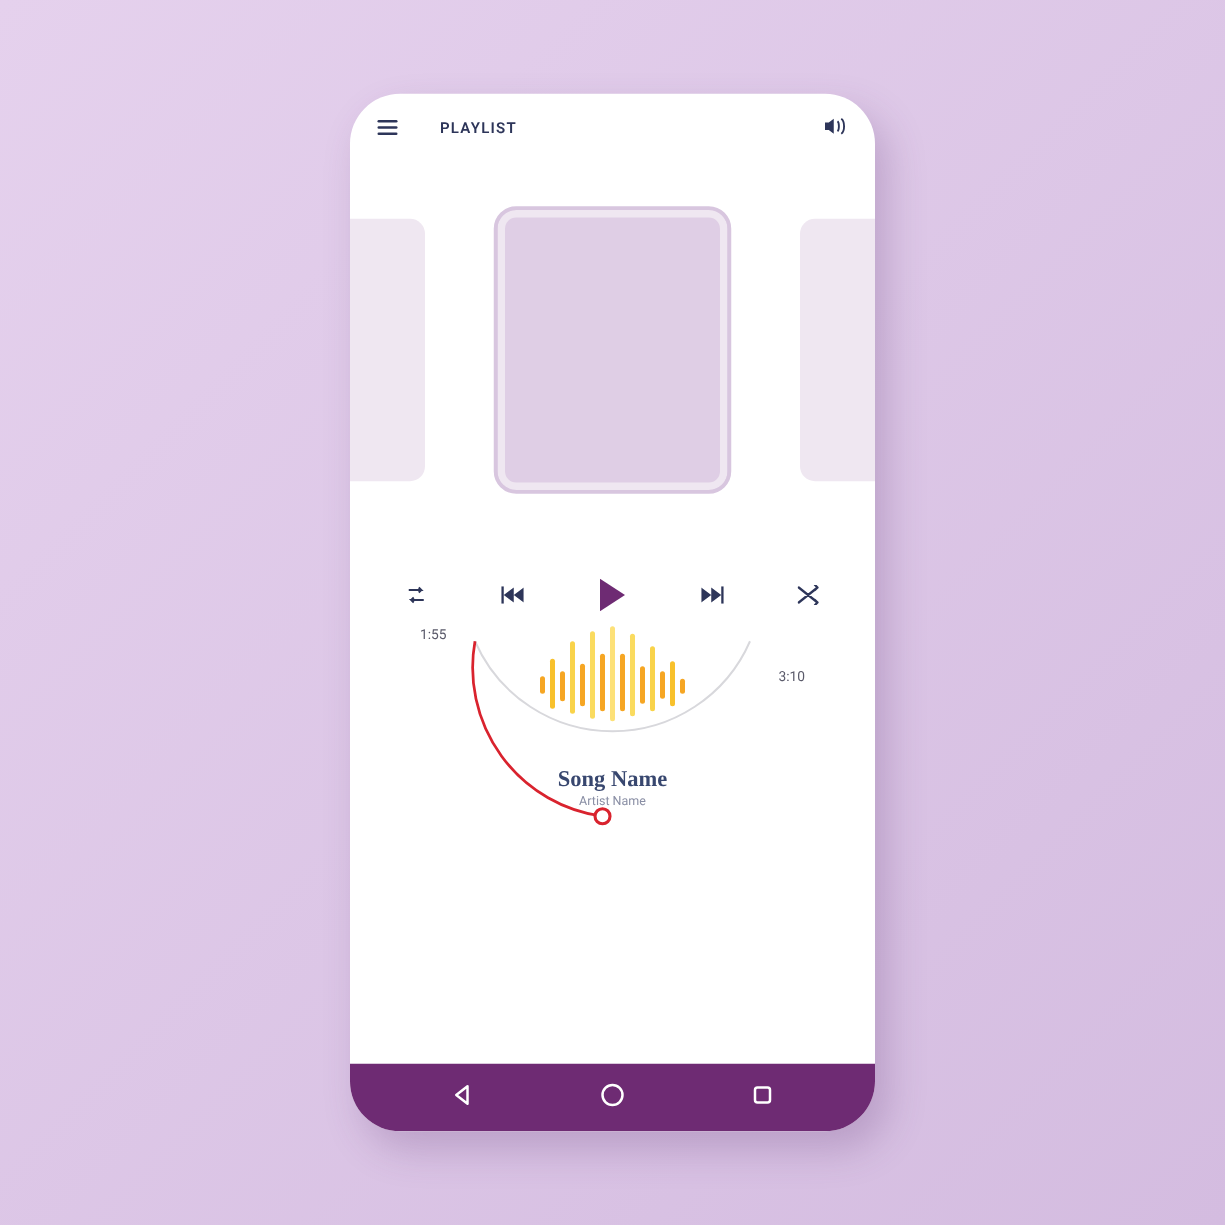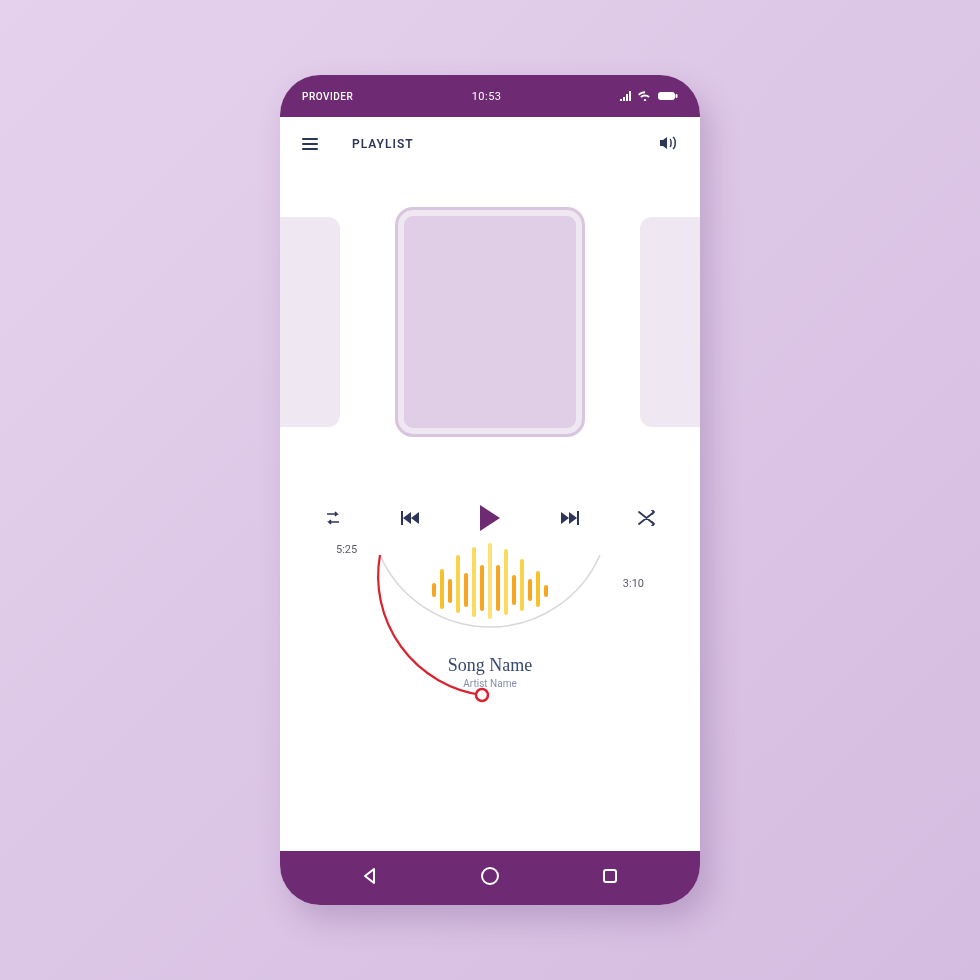--- a/index.html
+++ b/index.html
@@ -92,53 +92,37 @@
   }
   .arc-svg { display:block; margin:0 auto; }
   .time-left { position:absolute; left:56px; top:8px; font-size:11px; color:#5a5a6a; }
   .time-right { position:absolute; right:56px; top:8px; font-size:11px; color:#5a5a6a;margin-top:34px; }
   .song-info {
     position:absolute;
     left:0; right:0;
     top: 120px;
     text-align:center;
   }
-  .song-title { color:#38476f; font-size:18px; font-weight:400; font-family: Georgia, serif; }
+  .song-title { color:#38476f; font-size:18px; font-weight:700; font-family: Georgia, serif; }
   .song-artist { color:#8a8fa5; font-size:10px; margin-top:2px; }
   .nav-bar {
     height: 54px;
     background:#6e2b73;
     display:flex;
     align-items:center;
     justify-content:space-around;
     padding: 0 30px;
   }
   .nav-btn { cursor:pointer; }
 </style>
 </head>
 <body>
 
 <div class="phone">
 
-  <div class="status-bar">
-    <div class="status-left">PROVIDER</div>
-    <div class="status-center">10:53</div>
-    <div class="status-right">
-      <svg width="12" height="10" viewBox="0 0 12 10">
-          <path fill="#fff" d="M0 8h2v2H0zM3 6h2v4H3zM6 3h2v7H6zM9 0h2v10H9z"></path>
-        </svg>
-      <svg width="14" height="10" viewBox="0 0 14 10">
-          <path fill="#fff" d="M7 9.5a1.2 1.2 0 100-2.4 1.2 1.2 0 000 2.4zM2.2 4.4C3.5 3.1 5.2 2.4 7 2.4s3.5.7 4.8 2l-1.4 1.4C9.5 4.9 8.3 4.4 7 4.4s-2.5.5-3.4 1.4L2.2 4.4zM0 2.2C1.9.3 4.4-.7 7-.7v2C5 1.3 3 2.1 1.4 3.6L0 2.2z" transform="translate(0 1)"></path>
-        </svg>
-      <svg width="20" height="10" viewBox="0 0 20 10">
-          <rect x="0" y="1" width="17" height="8" rx="3" fill="#fff"></rect>
-          <rect x="17.5" y="3" width="2" height="4" rx="1" fill="#fff"></rect>
-        </svg>
-    </div>
-  </div>
 
   <div class="app-bar">
     <div class="hamburger">
       <span></span>
         <span></span>
         <span></span>
     </div>
     <div class="app-title">PLAYLIST</div>
     <div class="spacer"></div>
     <div class="volume-icon">
@@ -177,21 +161,21 @@
         </svg>
     </div>
     <div class="ctrl">
       <svg width="18" height="16" viewBox="0 0 18 16">
           <path fill="none" stroke="#2d3559" stroke-width="1.8" stroke-linecap="round" d="M1 2l15 12m0 0-2 2m2-2-2-2M1 14L16 2m0 0-2-2m2 2-2 2"></path>
         </svg>
     </div>
   </div>
 
   <div class="arc-wrap">
-    <div class="time-left">5:25</div>
+    <div class="time-left">1:55</div>
     <div class="time-right">3:10</div>
 
     <svg class="arc-svg" width="320" height="200" viewBox="0 0 320 200">
 
       <path d="M 50 20 A 120 120 0 0 0 270 20" fill="none" stroke="#d8d8dc" stroke-width="1.6"></path>
 
       <path d="M 50 20 A 120 120 0 0 0 152 160" fill="none" stroke="#d9232e" stroke-width="2.2"></path>
 
       <circle cx="152" cy="160" r="6" fill="#fff" stroke="#d9232e" stroke-width="2.5"></circle>
 

